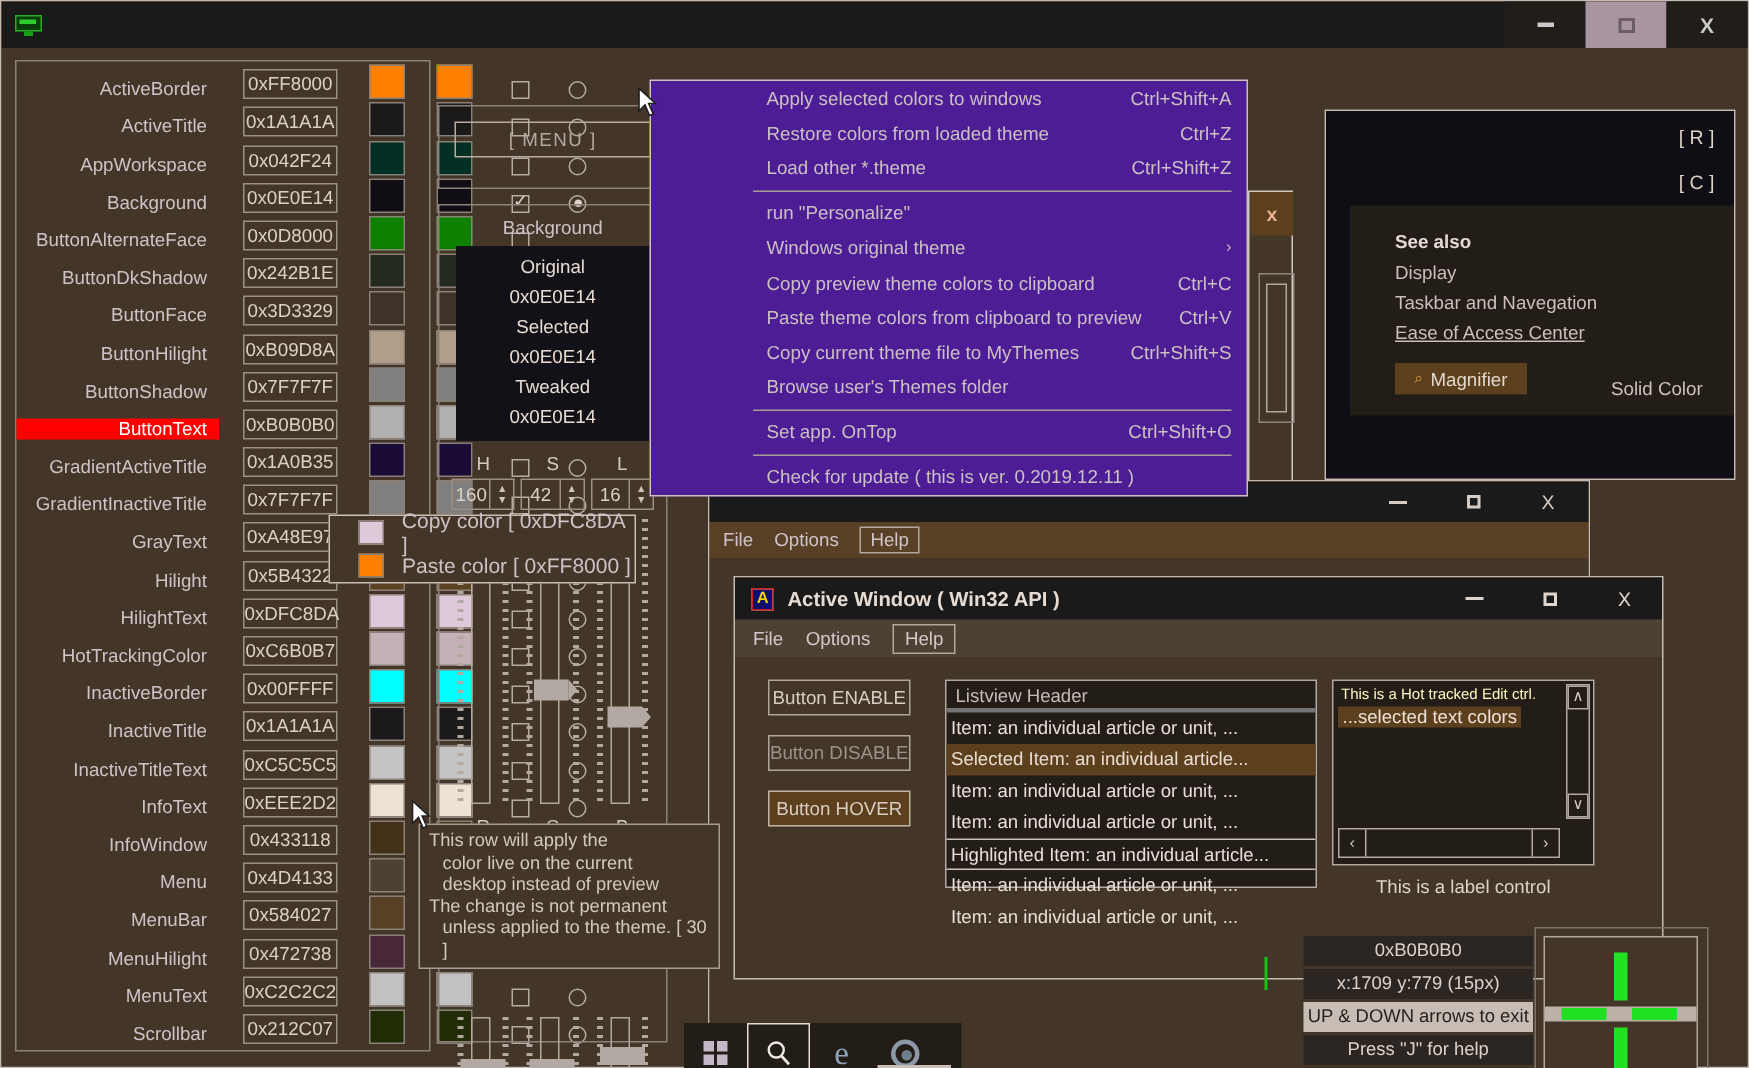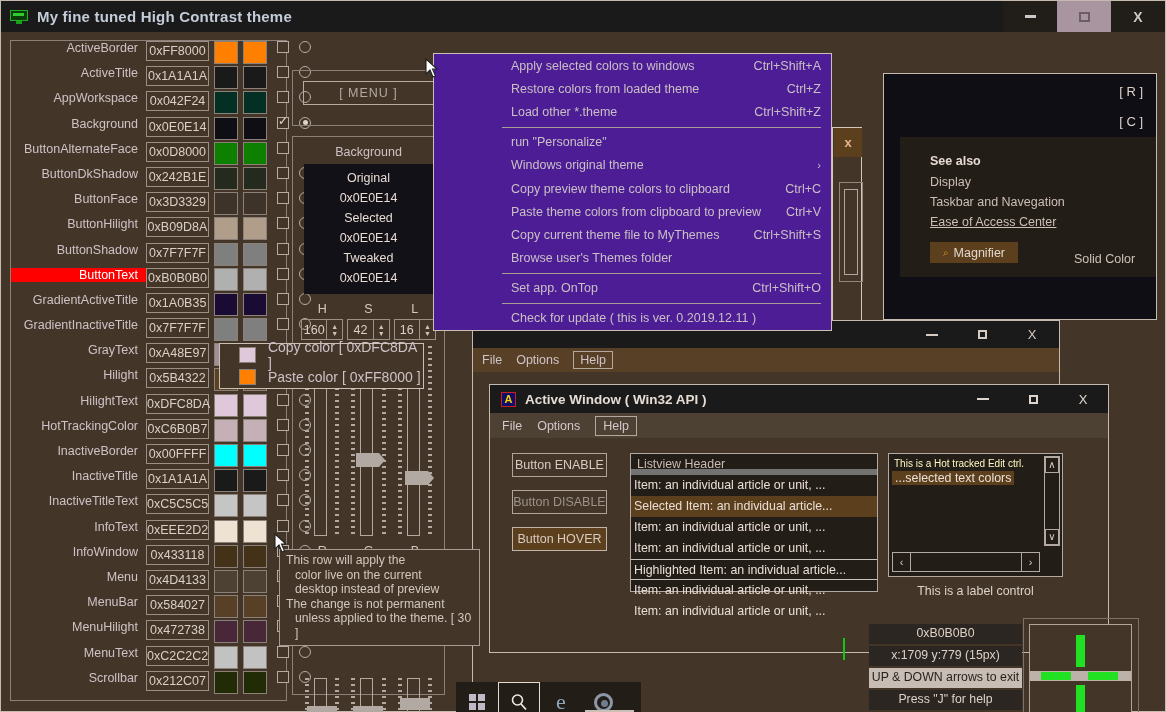--- a/index.html
+++ b/index.html
@@ -55,21 +55,21 @@
   .cap-btn .xx { font-weight:bold; font-size:14px; }
 
   .client { position:absolute; left:0; top:31px; right:0; bottom:0; background:#433629; }
 
   
   .color-panel {
     position:absolute; left:9px; top:8px; width:277px; bottom:10px;
     border:1px solid #8c8178;
   }
   .ctable { position:absolute; left:0; top:0; }
-  .crow { display:flex; align-items:flex-start; height:25.2px; }
+  .crow { display:flex; align-items:flex-end; height:25.2px;gap:16px; }
   .clabel {
     width:135px; text-align:right; padding-right:8px;
     color:#cfc2c6; font-size:12.5px; white-space:nowrap;
   }
   .crow.sel .clabel { background:#ff0000; color:#ffffff; width:135px; padding-right:8px;}
   .cvalue {
     width:63px; height:20px; line-height:19px; text-align:center;
     border:1px solid #9b8f86; color:#dcd0c6; font-size:12.5px;
     background:#433629;
   }
@@ -294,21 +294,21 @@
   }
   .aw-btn.dis { color:#9d918a; }
   .aw-btn.hover { background:#5c3f1c; border-color:#c0b4ab; }
 
   .lv {
     position:absolute; left:140px; top:15px; width:248px; height:139px;
     border:1px solid #b4a9a0; background:#231d18;
   }
   .lv-hdr {
     height:21px; line-height:20px; padding-left:6px; color:#c7bbb2; font-size:12.4px;
-    border-bottom:6px solid #737373;
+    border-bottom:3px solid #737373;
   }
   .lv-item {
     height:21px; line-height:20px; padding-left:3px; color:#e9ded5; font-size:12.4px;
     white-space:nowrap; overflow:hidden;
   }
   .lv-item.selected { background:#5c3f1c; }
   .lv-item.hilite { border-top:1px solid #cdc2b9; border-bottom:1px solid #cdc2b9; }
 
   .edit-grp {
     position:absolute; left:398px; top:15px; width:175px; height:124px;
@@ -407,21 +407,20 @@
 <div id="root">
   <div class="desktop"></div>
 
   <div class="app-window">
 
     <div class="titlebar">
       <div class="title-icon">
         <div class="screen"></div>
           <div class="stand"></div>
       </div>
-      <div class="title-text">My fine tuned High Contrast theme</div>
       <div class="caption-btns">
         <div class="cap-btn">
             <span class="dash"></span>
           </div>
         <div class="cap-btn restore">
             <span class="sq"></span>
           </div>
         <div class="cap-btn">
             <span class="xx">X</span>
           </div>

